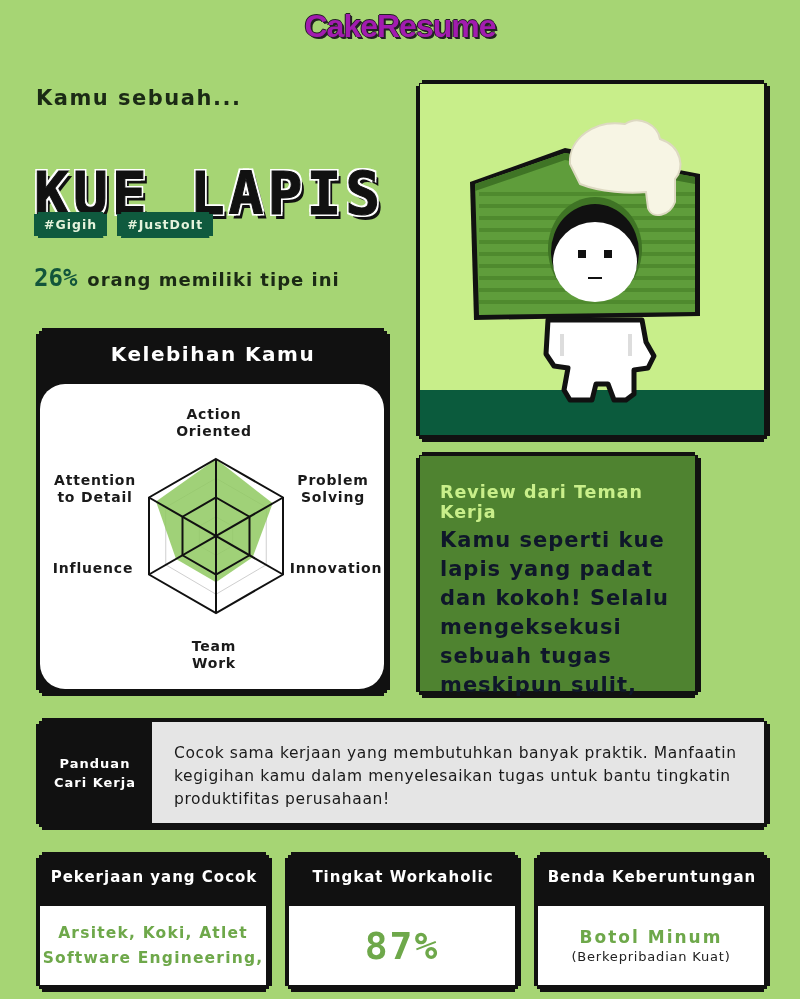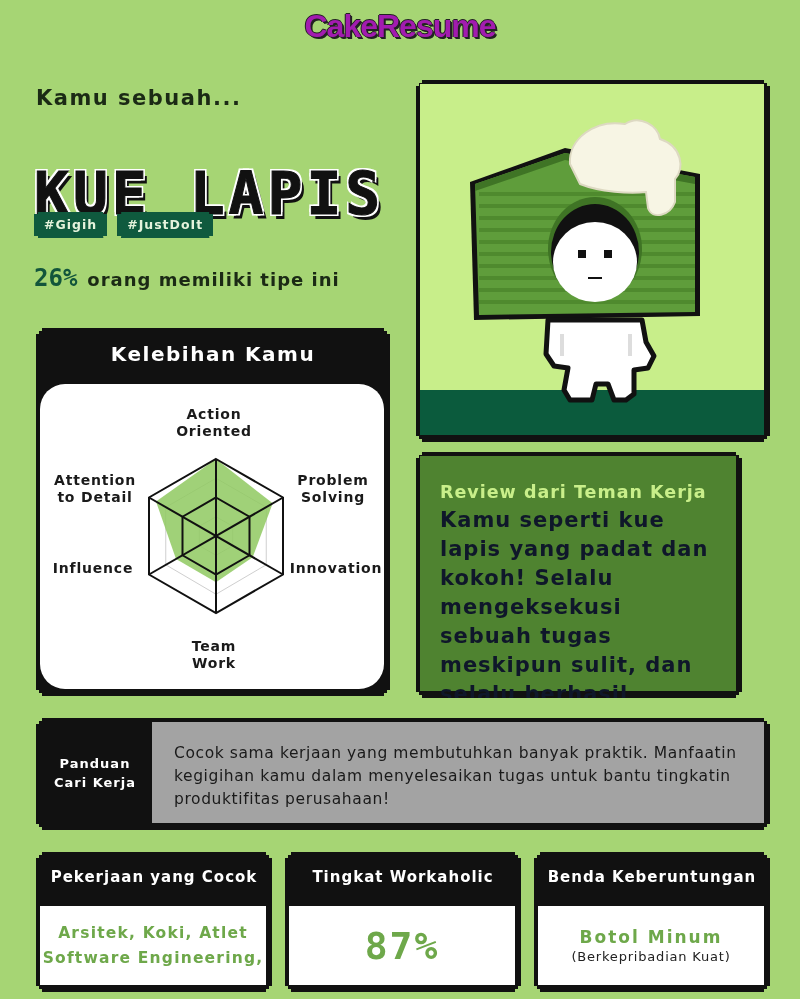--- a/index.html
+++ b/index.html
@@ -64,34 +64,34 @@
     position: absolute; font-weight: 700; font-size: 14px; letter-spacing: 0.8px;
     text-align: center; line-height: 17px; color: #1a1a1a;
   }
 
   
   .illus { left: 416px; top: 80px; width: 354px; height: 362px; }
   .illus .scene { position: absolute; left: 4px; top: 4px; right: 6px; bottom: 7px; background: #c8ee8a; overflow: hidden; }
   .illus .ground { position: absolute; left: 0; right: 0; bottom: 0; height: 45px; background: #0b5b3d; }
 
   
-  .review { left: 416px; top: 452px; width: 326px; height: 246px; }
+  .review { left: 416px; top: 452px; width: 285px; height: 246px; }
   .review .body { background: #4f8330; padding: 26px 18px 0 20px; }
   .review .h { color: #c9ef8a; font-weight: 700; font-size: 17.5px; letter-spacing: 1px; margin-bottom: 4px; }
   .review .p { color: #0f172a; font-size: 21px; line-height: 29px; letter-spacing: 1px; font-weight: 700; }
 
   
   .panduan { left: 36px; top: 718px; width: 734px; height: 112px; }
   .panduan .lbl {
     position: absolute; left: 4px; top: 4px; width: 110px; bottom: 7px;
     color: #fff; font-weight: 700; font-size: 13px; letter-spacing: 1px;
     display: flex; align-items: center; justify-content: center; text-align: center; line-height: 19px;
   }
   .panduan .body {
-    position: absolute; left: 116px; top: 4px; right: 6px; bottom: 7px; background: #a3a3a3;
+    position: absolute; left: 116px; top: 4px; right: 6px; bottom: 7px; background: #e5e5e5;
     padding: 20px 18px 12px 22px; font-size: 15.5px; line-height: 23px; letter-spacing: 0.6px; color: #1a1a1a;
   }
 
   
   .card { top: 852px; width: 236px; height: 140px; }
   .card .hdr {
     height: 50px; color: #fff; font-weight: 700; font-size: 15px; letter-spacing: 1px;
     display: flex; align-items: center; justify-content: center;
   }
   .card .body {

